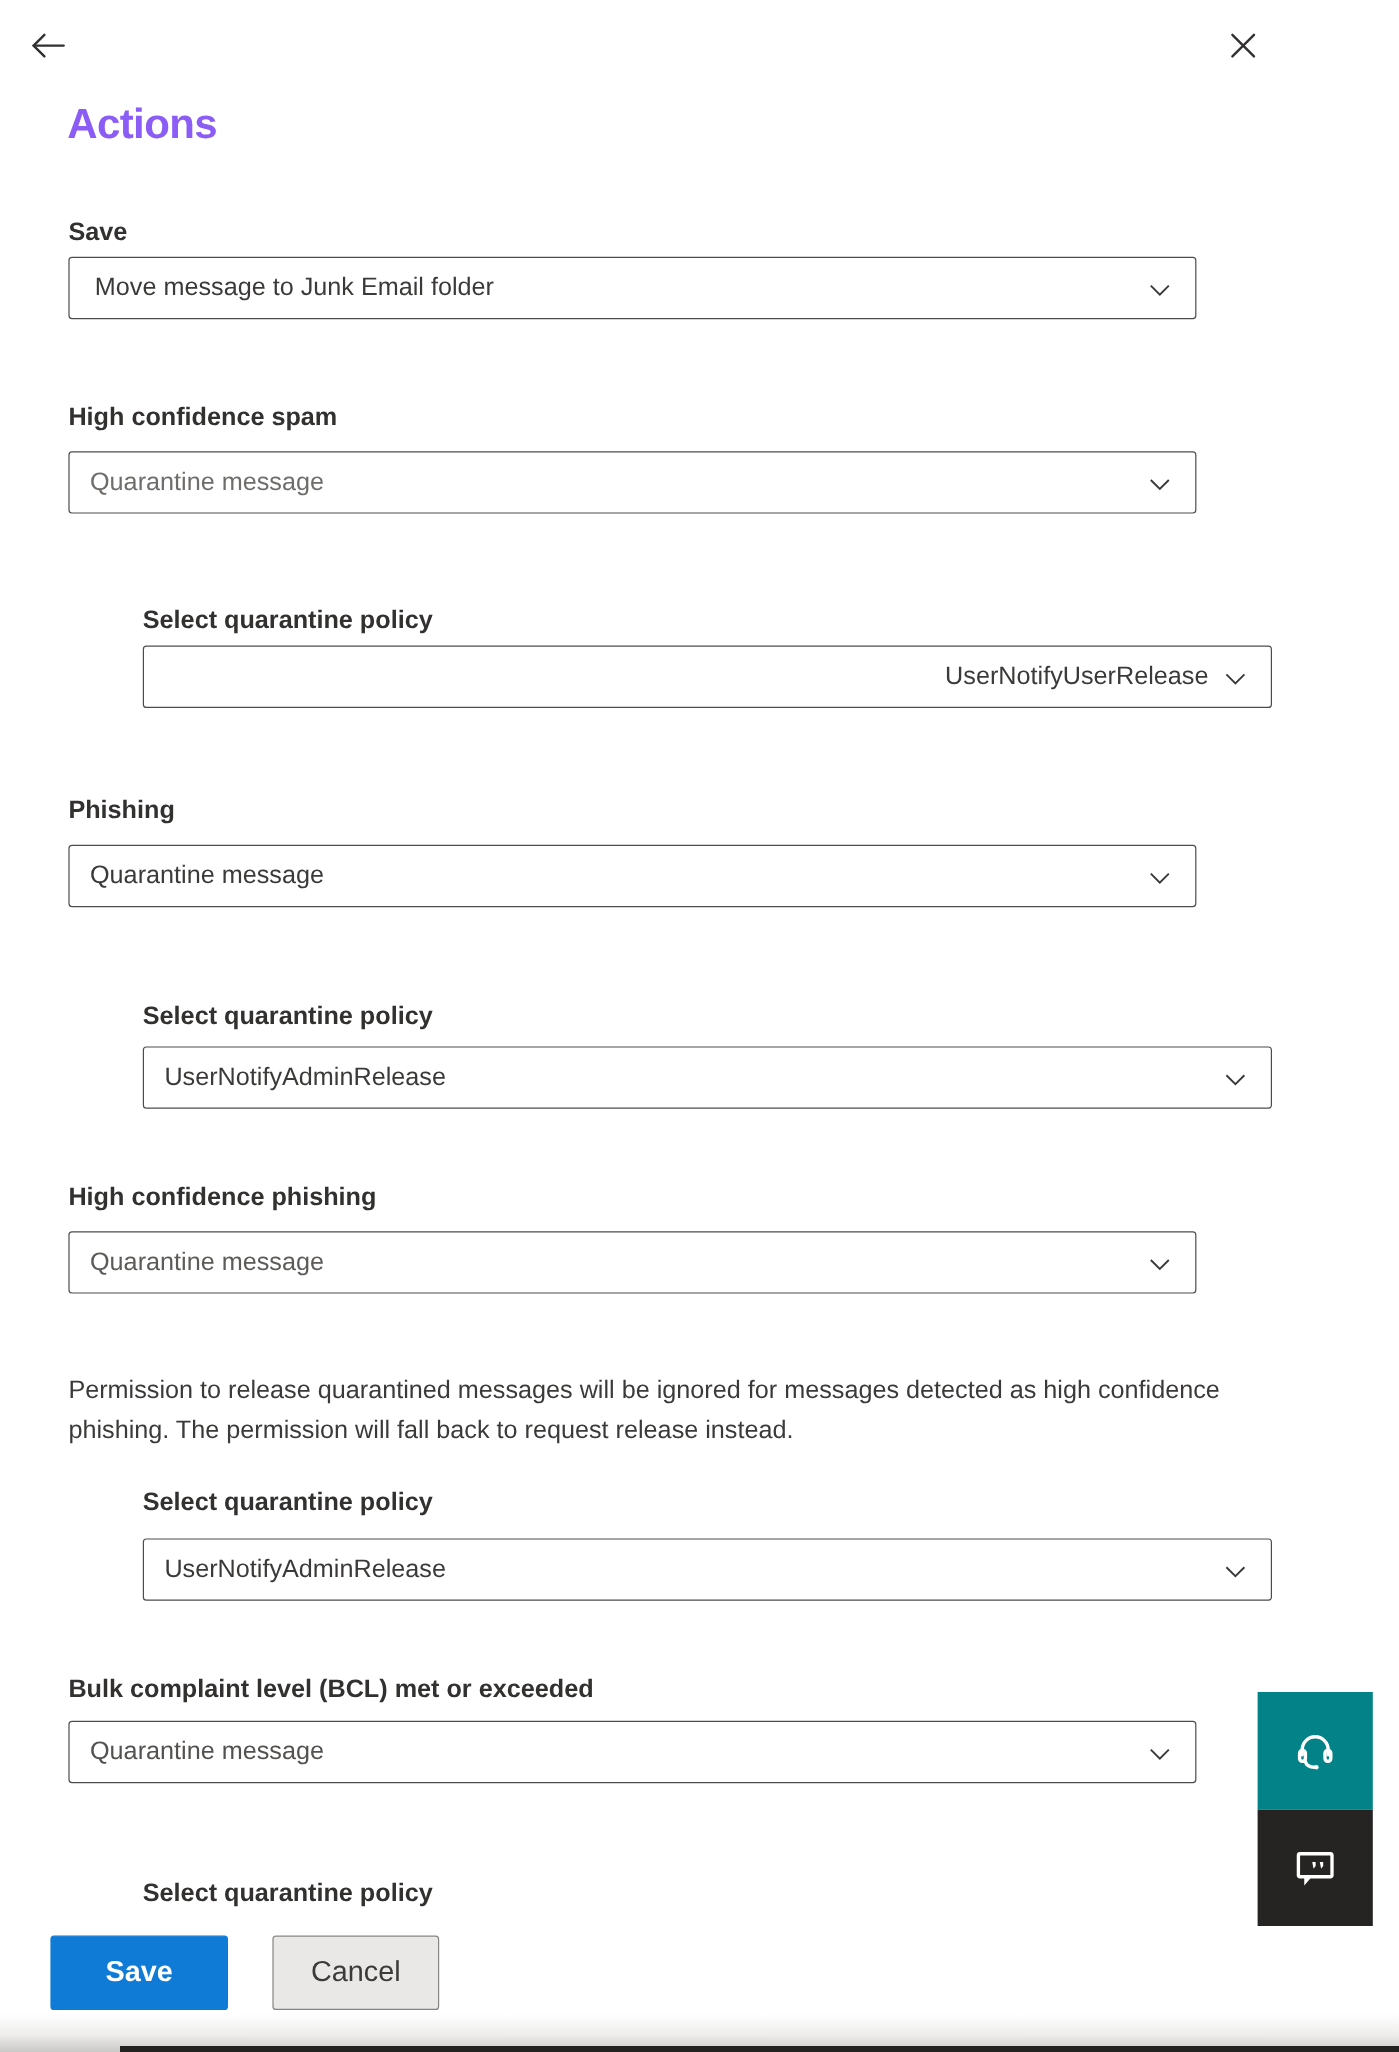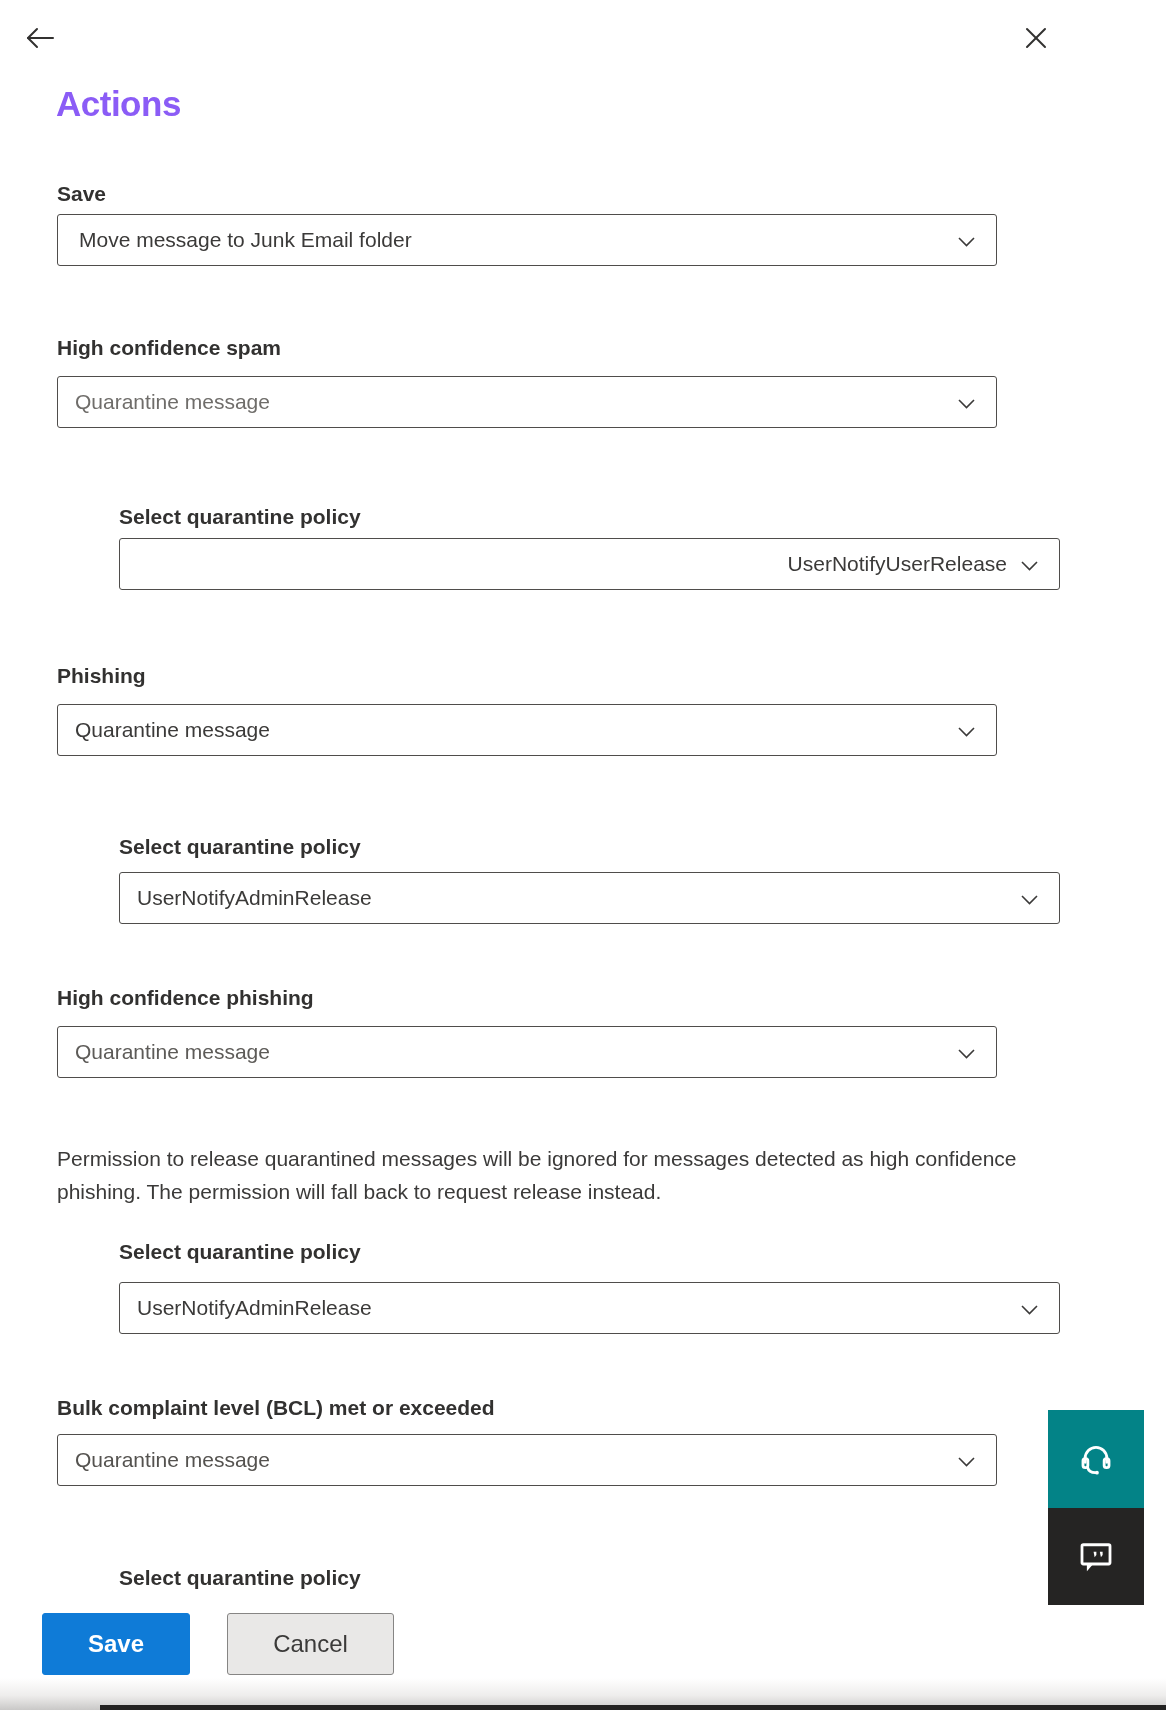--- a/index.html
+++ b/index.html
@@ -22,21 +22,21 @@
   .dd-text{white-space:nowrap;overflow:hidden;}
   .note{position:absolute;left:57px;top:1142px;width:968px;font-size:21px;line-height:33px;color:#3b3a39;}
   .clip-wrap{position:absolute;left:119px;top:1566px;height:31px;overflow:hidden;}
   .footer{position:absolute;left:0;top:1597px;width:1166px;height:113px;background:#ffffff;}
   .bottom-band{position:absolute;left:0;top:1678px;width:1166px;height:32px;
     background:linear-gradient(180deg,#ffffff 0%,#eeedec 55%,#c9c8c7 100%);}
   .bottom-strip{position:absolute;left:100px;top:1705px;width:1066px;height:5px;background:#232221;}
   .btn{position:absolute;top:1613px;height:62px;box-sizing:border-box;border-radius:3px;
     font-family:inherit;font-size:24px;cursor:pointer;display:flex;align-items:center;justify-content:center;}
   .btn-save{left:42px;width:148px;background:#0f7bd7;border:1.6px solid #0f7bd7;color:#ffffff;font-weight:600;}
-  .btn-cancel{left:227px;width:167px;background:#e9e8e7;border:1.6px solid #868584;color:#3b3a39;font-weight:400;}
+  .btn-cancel{left:227px;width:139px;background:#e9e8e7;border:1.6px solid #868584;color:#3b3a39;font-weight:400;}
   .side-btn{position:absolute;left:1048px;width:96px;border:none;padding:0;cursor:pointer;
     display:flex;align-items:center;justify-content:center;}
   .side-help{top:1410px;height:98px;background:#038387;}
   .side-feedback{top:1508px;height:97px;background:#252423;}
 </style>
 </head>
 <body>
 
 <div id="screen">
 

